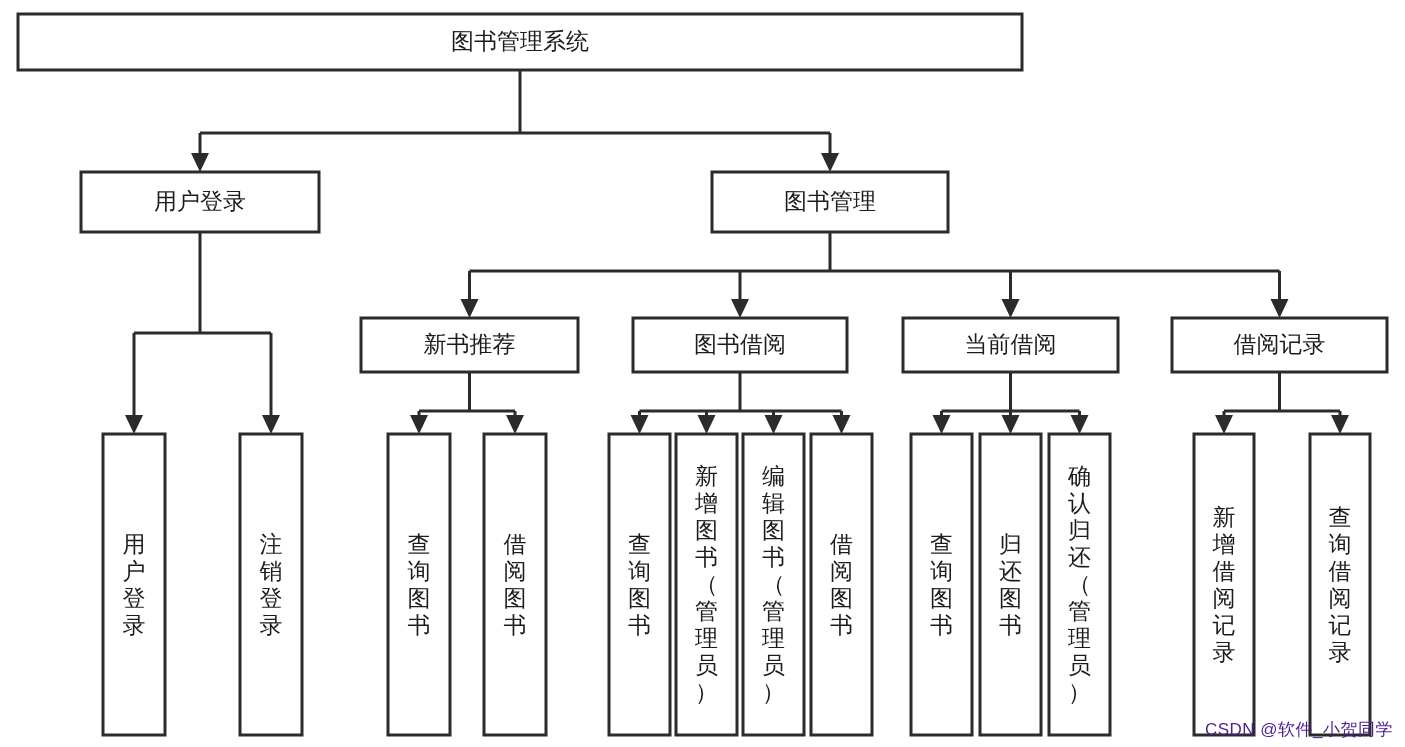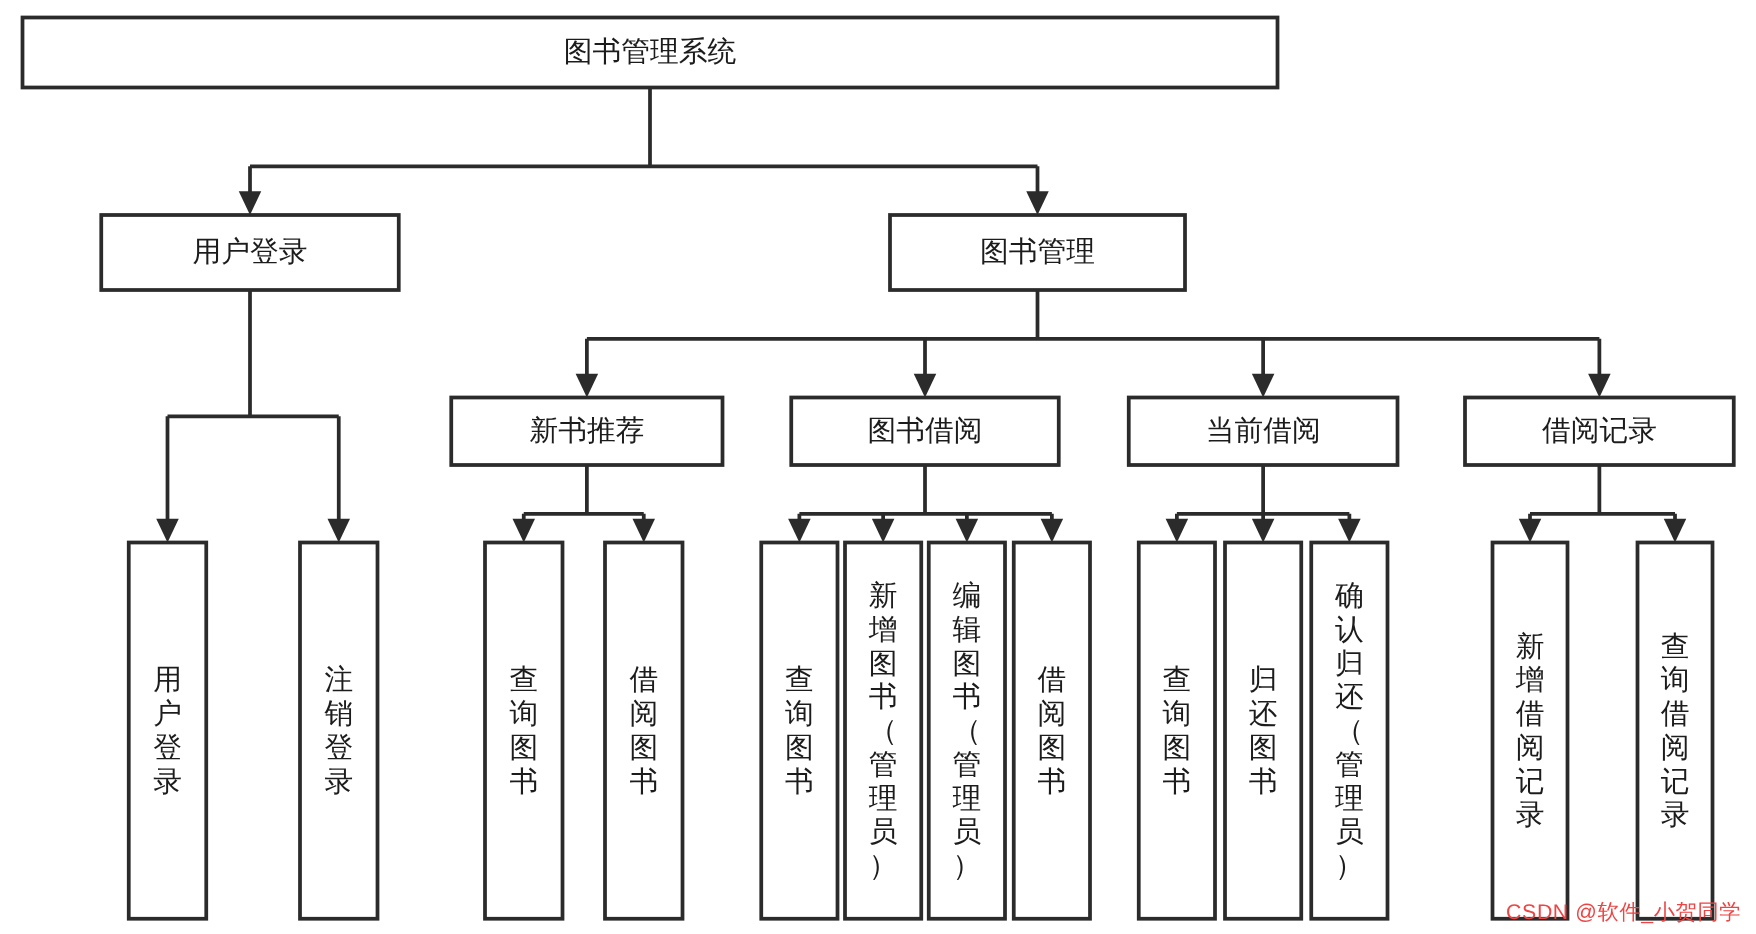--- a/index.html
+++ b/index.html
@@ -54,21 +54,21 @@
     font-family: "Liberation Sans", "DejaVu Sans", sans-serif;
     font-size: 23px;
     text-anchor: middle;
   }
   .watermark {
     position: absolute;
     right: 12px;
     bottom: 6px;
     font-family: "Liberation Sans", "DejaVu Sans", sans-serif;
     font-size: 17px;
-    color: #ef4444;
+    color: #4c1d95;
     letter-spacing: 0.5px;
     white-space: nowrap;
     user-select: none;
   }
 </style>
 </head>
 <body>
 
 <div id="diagram-root">
   <svg class="diagram-canvas" viewBox="0 0 1405 747" xmlns="http://www.w3.org/2000/svg">

